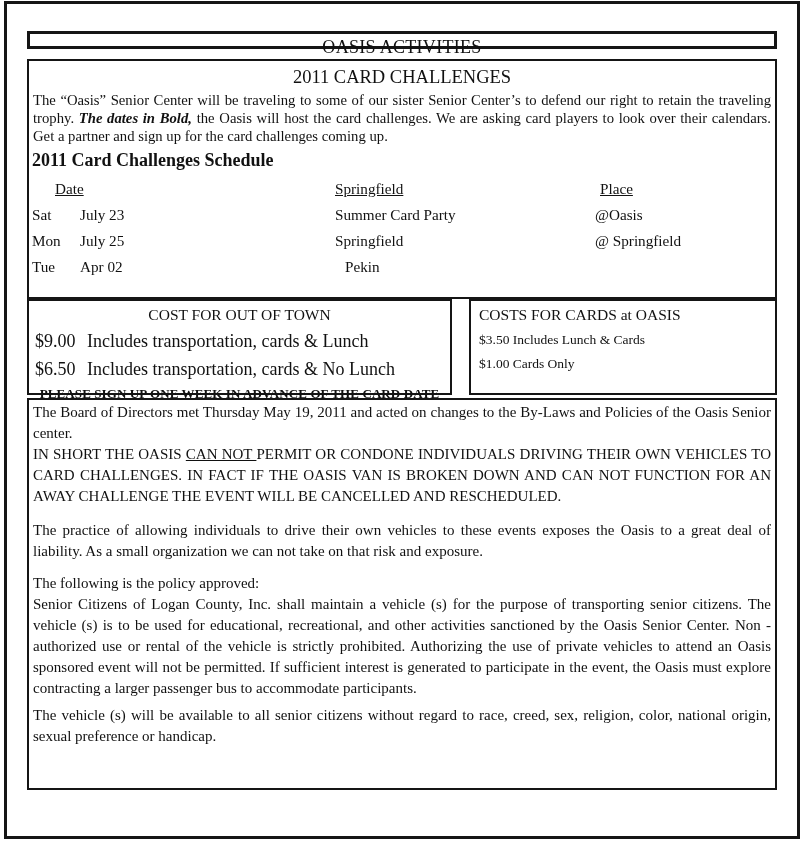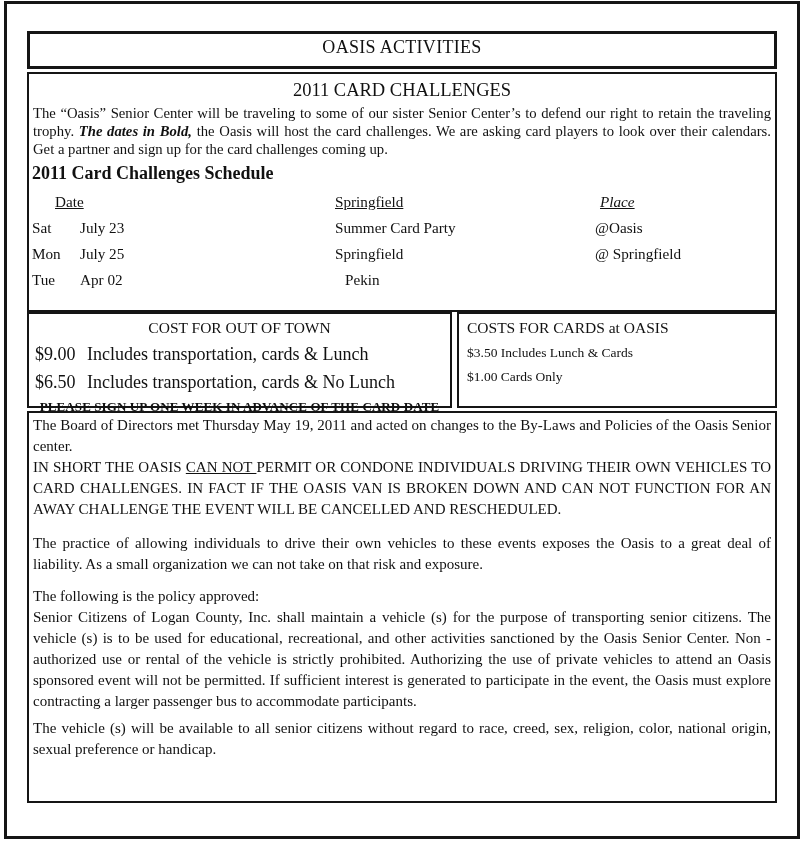--- a/index.html
+++ b/index.html
@@ -14,28 +14,28 @@
   .page-frame {
     position: absolute; left: 4px; top: 1px;
     width: 796px; height: 838px;
     border: 3px solid #151515;
   }
   .content {
     position: absolute; left: 27px; top: 0;
     width: 750px;
   }
   .title-box {
-    margin-top: 31px; height: 38px;
+    margin-top: 31px; height: 18px;
     border: 3px solid #151515;
     text-align: center;
     font-size: 18px; line-height: 27px;
     letter-spacing: 0.3px;
   }
   .main-box {
-    margin-top: 3px; height: 240px;
+    margin-top: 10px; height: 240px;
     border: 2px solid #151515;
     padding: 4px 3px 0 3px;
   }
   .center-head {
     text-align: center; font-size: 18.5px; font-weight: normal;
     margin-top: 2px;
   }
   .intro {
     margin: 3px 1px 0 1px;
     font-size: 14.7px; line-height: 18px;
@@ -48,24 +48,24 @@
   }
   .sched-table { margin-top: 5px; font-size: 15.2px; }
   .sched-row {
     display: grid;
     grid-template-columns: 48px 255px 260px 1fr;
     height: 26px; line-height: 26px;
     align-items: baseline;
   }
   .sched-row .hdr { text-decoration: underline; }
   .hdr-date { grid-column: 1 / 3; margin-left: 23px; }
-  .hdr-place { margin-left: 5px; font-style: italic; }
+  .hdr-place { margin-left: 5px; }
   .cell-pekin { margin-left: 10px; }
 
-  .cost-row { display: flex; gap: 5px; height: 96px; }
+  .cost-row { display: flex; gap: 17px; height: 96px; }
   .cost-box {
     border: 2px solid #151515;
     padding: 3px 6px;
   }
   .cost-left { width: 425px; }
   .cost-right { flex: 1; padding-left: 8px; }
   .cost-title-c { text-align: center; font-size: 15.5px; margin-top: 2px; }
   .cost-title-l { font-size: 15.5px; margin-top: 2px; }
   .cost-item { display: flex; font-size: 18px; margin-top: 7px; }
   .cost-item .price { width: 52px; flex: none; }

